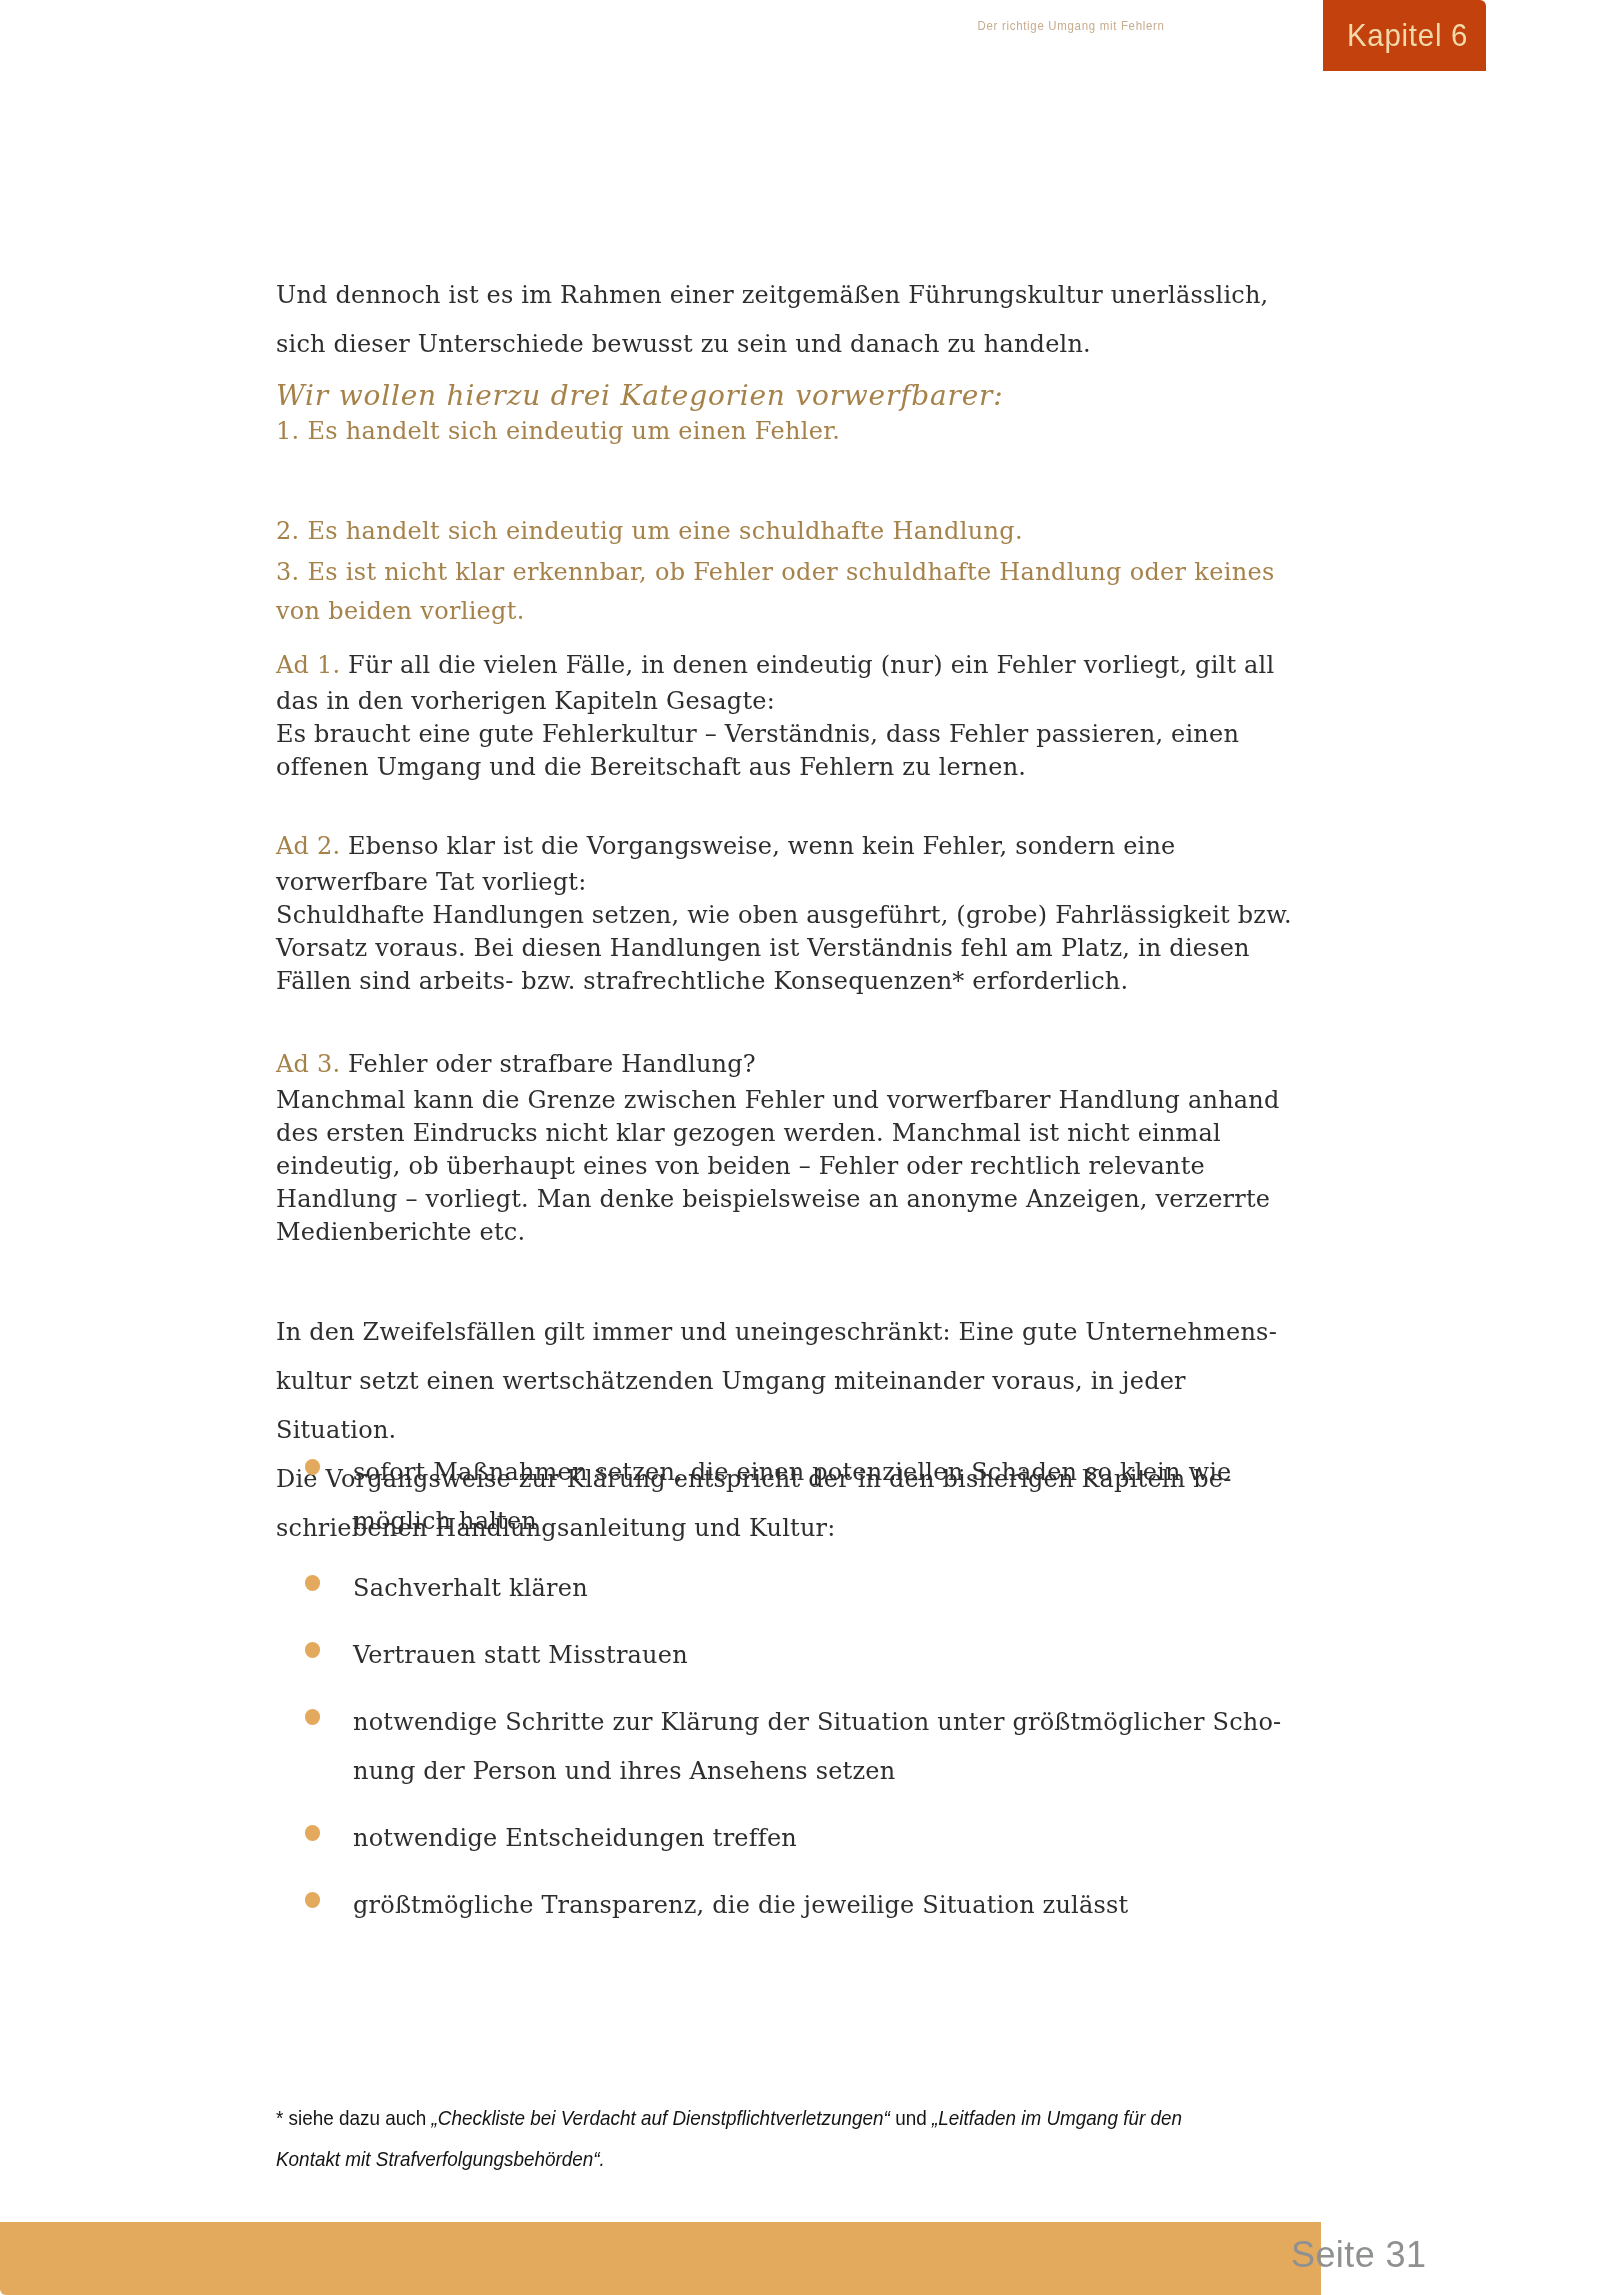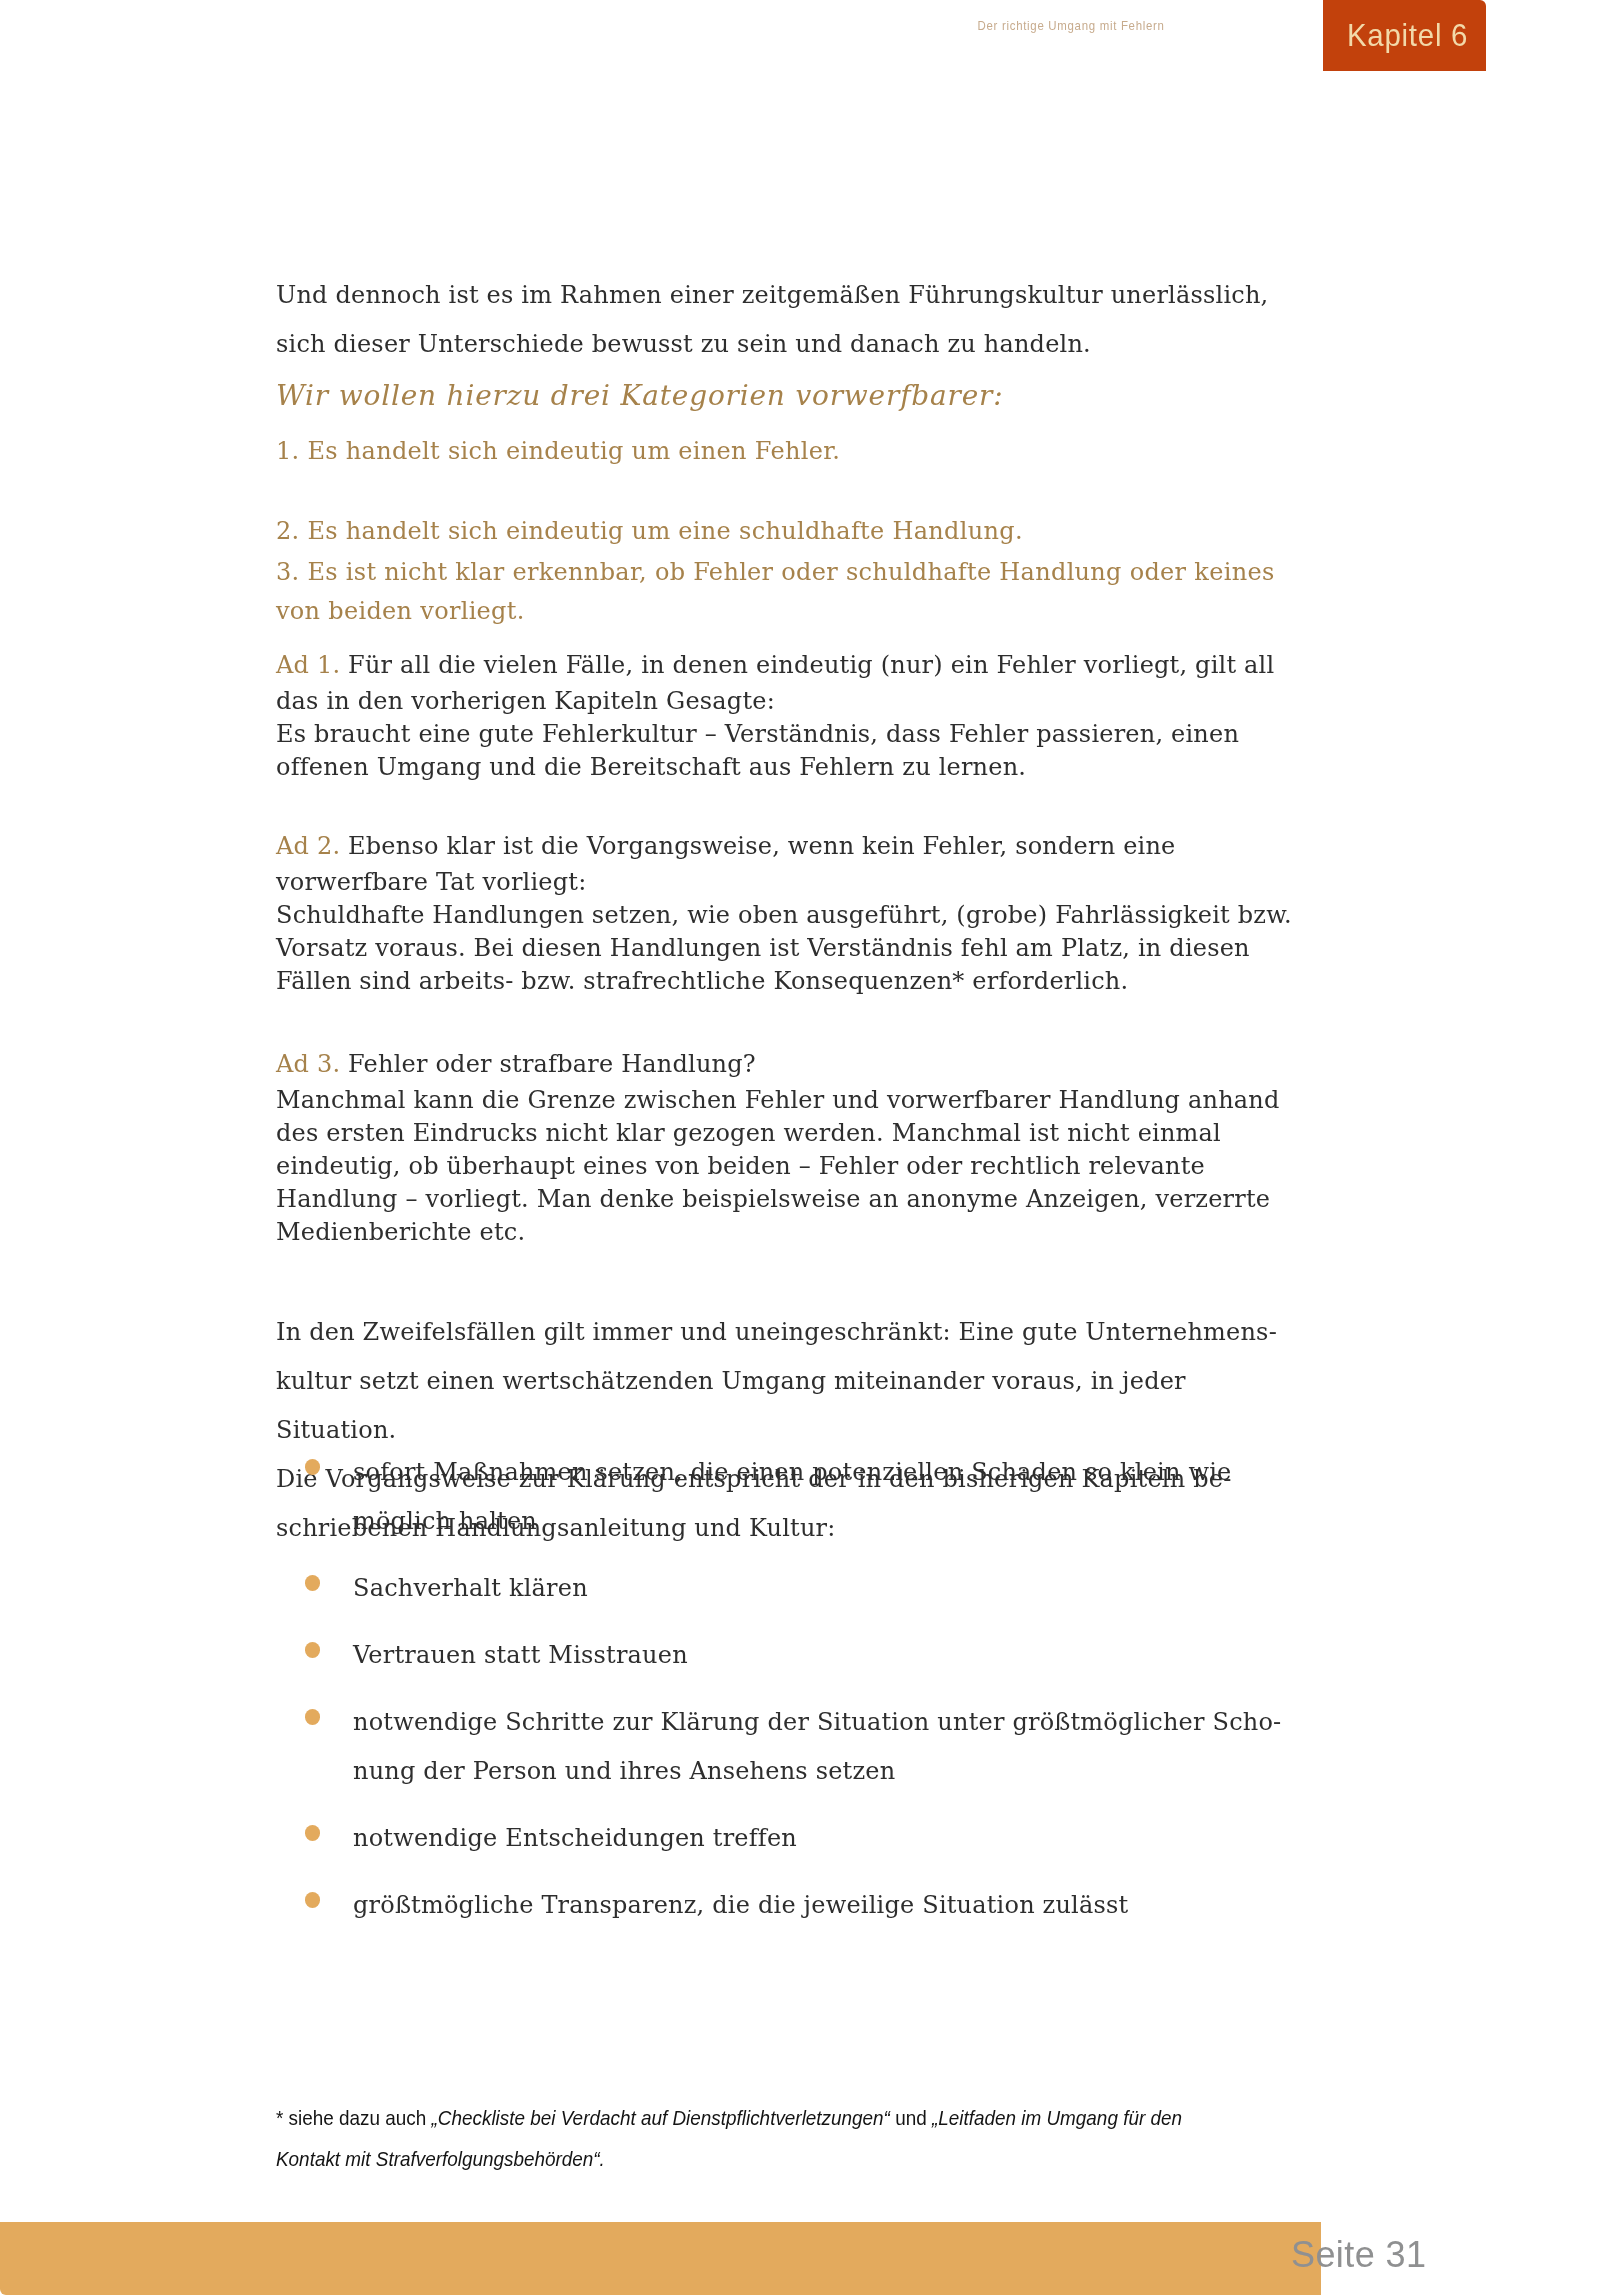--- a/index.html
+++ b/index.html
@@ -22,21 +22,21 @@
   .body{font-size:24px;line-height:49px;color:#2e2e2e;letter-spacing:0.2px;white-space:pre-line;}
   .cat-heading{font-style:italic;font-weight:normal;font-size:28px;line-height:42px;
                color:#a6824b;letter-spacing:0.8px;}
   .cat-item{font-size:24px;line-height:39px;color:#a6824b;letter-spacing:0.3px;white-space:pre-line;}
   .mixed .prefix{font-size:24px;line-height:39px;color:#a6824b;letter-spacing:0.2px;}
   .mixed .rest{font-size:24px;line-height:33px;color:#2e2e2e;letter-spacing:0.2px;white-space:pre-line;}
 
   
   .pos-intro{top:271px;}
   .pos-heading{top:375px;}
-  .pos-cat1{top:432px;}
+  .pos-cat1{top:412px;}
   .pos-cat2{top:512px;}
   .pos-cat3{top:553px;}
   .pos-ad1{top:646px;}
   .pos-ad2{top:827px;}
   .pos-ad3{top:1045px;}
   .pos-doubt{top:1308px;}
   .pos-bullets{top:1448px;}
 
   
   ul.bullets{list-style:none;margin:0;padding:0;}

